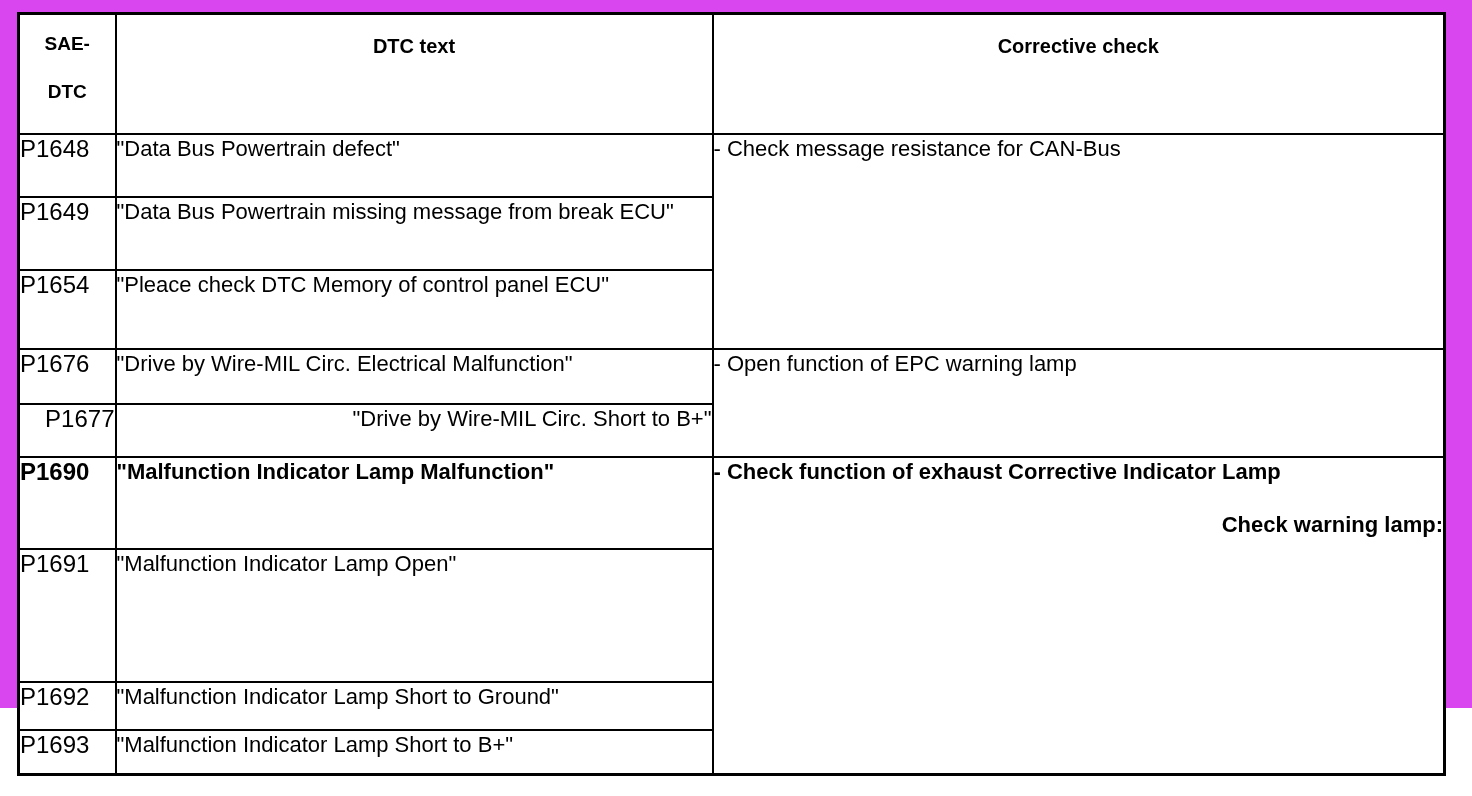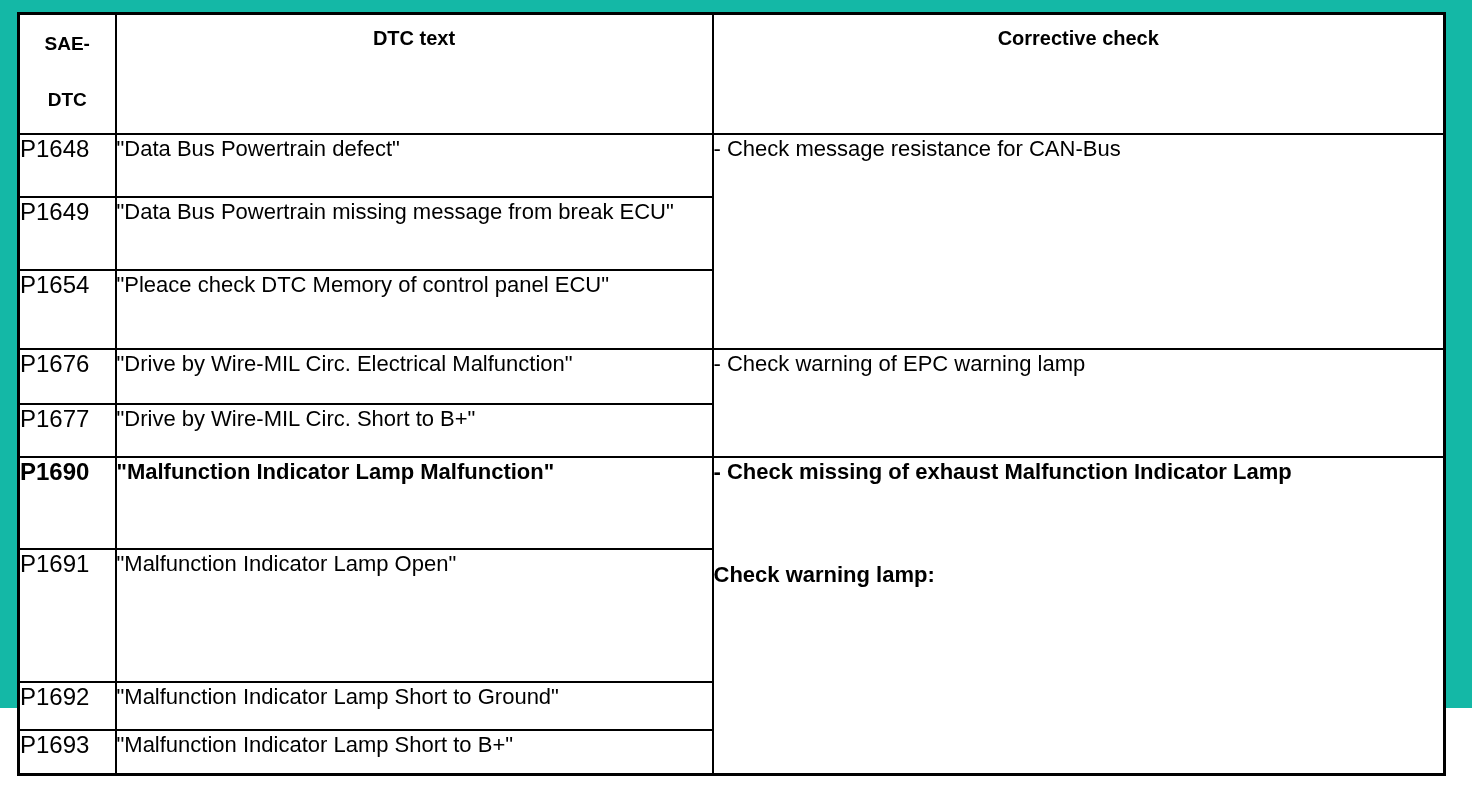--- a/index.html
+++ b/index.html
@@ -12,21 +12,21 @@
     height: 796px;
     font-family: "Liberation Sans", sans-serif;
     color: #000000;
     overflow: hidden;
   }
 
   #page {
     position: relative;
     width: 1472px;
     height: 708px;
-    background: #14b8a6;
+    background: #d946ef;
   }
 
   
   #dtc-table {
     position: absolute;
     left: 17px;
     top: 12px;
     width: 1426px;
     height: 759px;
     border-collapse: collapse;
@@ -76,22 +76,22 @@
     z-index: 2;
     text-align: center;
     font-weight: bold;
     font-size: 20px;
     line-height: 1.12;
   }
   .hdr-sae {
     padding-top: 18px;
     font-size: 19px;
   }
-  .hdr-sae .l2 { margin-top: 35px; display: block; }
-  .hdr-mid { padding-top: 12px; }
+  .hdr-sae .l2 { margin-top: 27px; display: block; }
+  .hdr-mid { padding-top: 20px; }
 
   
   .cell-sae {
     text-align: left;
     font-size: 24px;
     line-height: 1.18;
     padding: 12px 0 0 9px;
     white-space: nowrap;
   }
   .cell-dtc {
@@ -101,29 +101,30 @@
     padding: 11px 8px 0 11px;
   }
   .cell-corr {
     text-align: left;
     font-size: 22px;
     line-height: 1.24;
     padding: 21px 10px 0 13px;
   }
   .cell-corr .sub2 {
     display: block;
-    margin-top: 76px;
+    margin-top: 26px;
+    text-align: right;
   }
 
   
   .r-1648 td { height: 61px; }
   .r-1649 td { height: 71px; }
   .r-1654 td { height: 77px; }
   .r-1676 td { height: 53px; }
-  .r-1677 td { height: 51px; }
+  .r-1677 td { height: 51px; text-align: right; }
   .r-1690 td { height: 90px; font-weight: bold; }
   .r-1691 td { height: 131px; }
   .r-1692 td { height: 46px; margin-top: 41px; }
   .r-1693 td { height: 42px; }
 
   
   .corr-block { border-top: 3px solid #000; border-bottom: 3px solid #000; }
 </style>
 </head>
 <body>
@@ -170,34 +171,34 @@
 
       <tr class="r-1654">
         <td class="cell-sae">P1654</td>
         <td class="cell-dtc">"Pleace check DTC Memory of control panel ECU"</td>
       </tr>
 
       <tr class="r-1676">
         <td class="cell-sae">P1676</td>
         <td class="cell-dtc">"Drive by Wire-MIL Circ. Electrical Malfunction"</td>
         <td class="cell-corr corr-block" rowspan="2">
-          <span>- Check warning of EPC warning lamp</span>
+          <span>- Open function of EPC warning lamp</span>
         </td>
       </tr>
 
       <tr class="r-1677">
         <td class="cell-sae">P1677</td>
         <td class="cell-dtc">"Drive by Wire-MIL Circ. Short to B+"</td>
       </tr>
 
       <tr class="r-1690">
         <td class="cell-sae">P1690</td>
         <td class="cell-dtc">"Malfunction Indicator Lamp Malfunction"</td>
         <td class="cell-corr corr-block" rowspan="4">
-          <span>- Check missing of exhaust Malfunction Indicator Lamp</span>
+          <span>- Check function of exhaust Corrective Indicator Lamp</span>
           <span class="sub2">Check warning lamp:</span>
         </td>
       </tr>
 
       <tr class="r-1691">
         <td class="cell-sae">P1691</td>
         <td class="cell-dtc">"Malfunction Indicator Lamp Open"</td>
       </tr>
 
       <tr class="r-1692">

